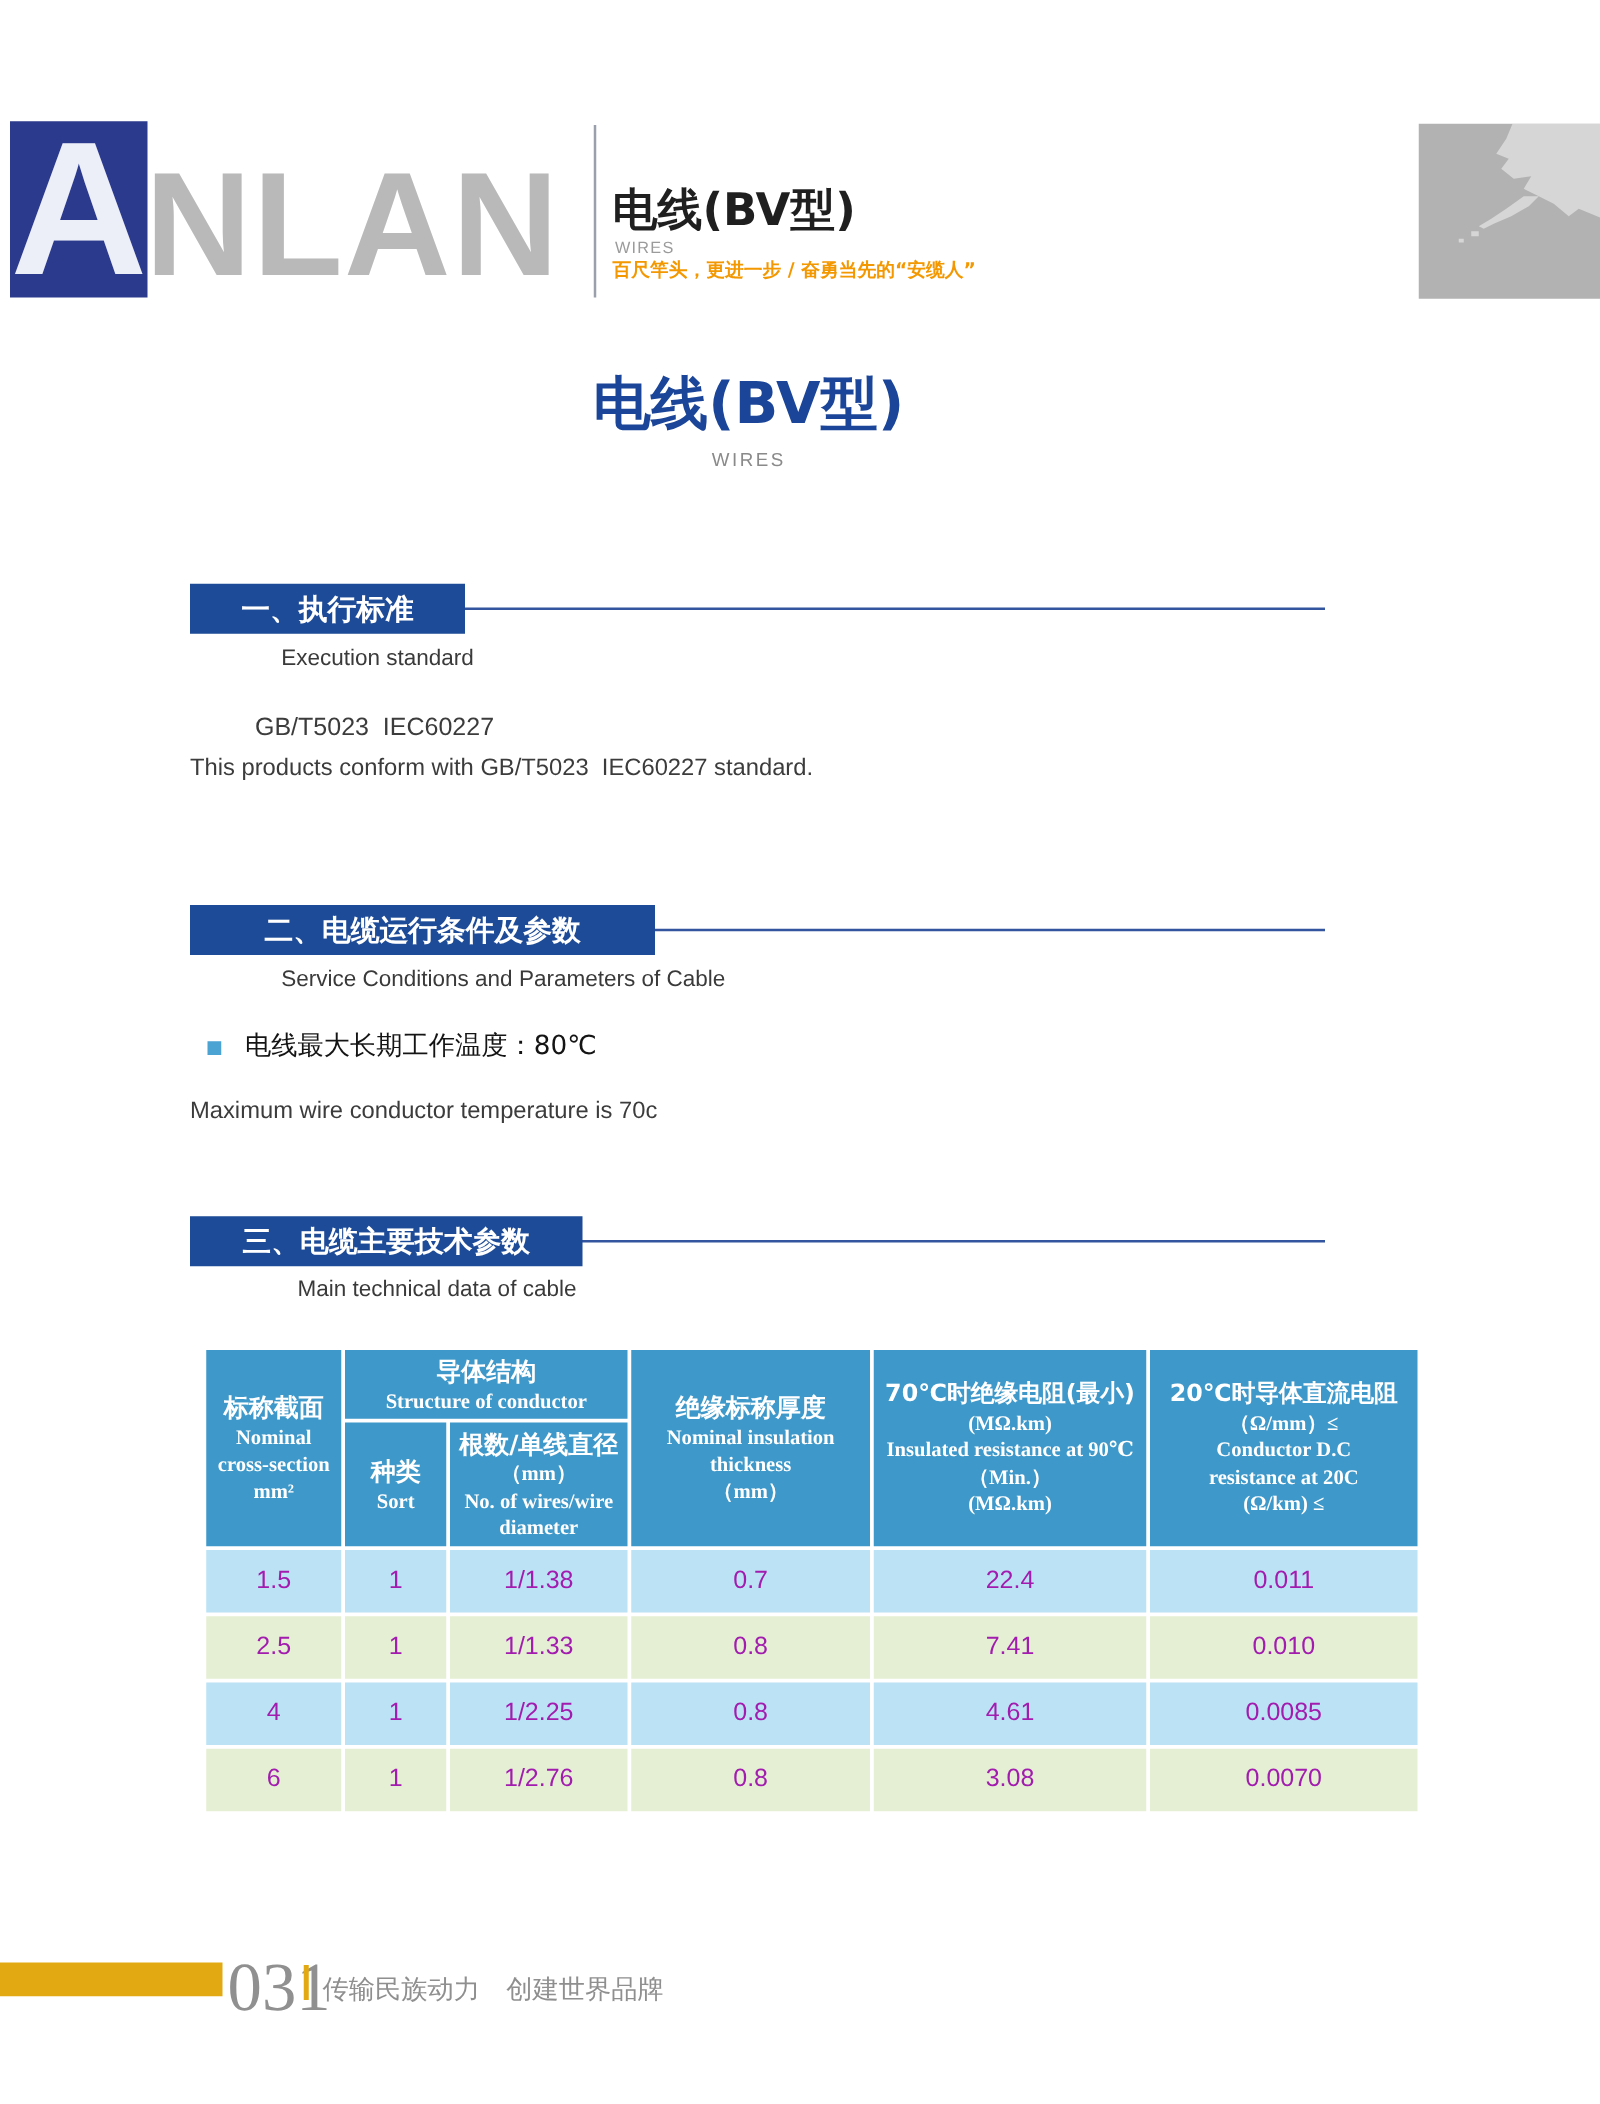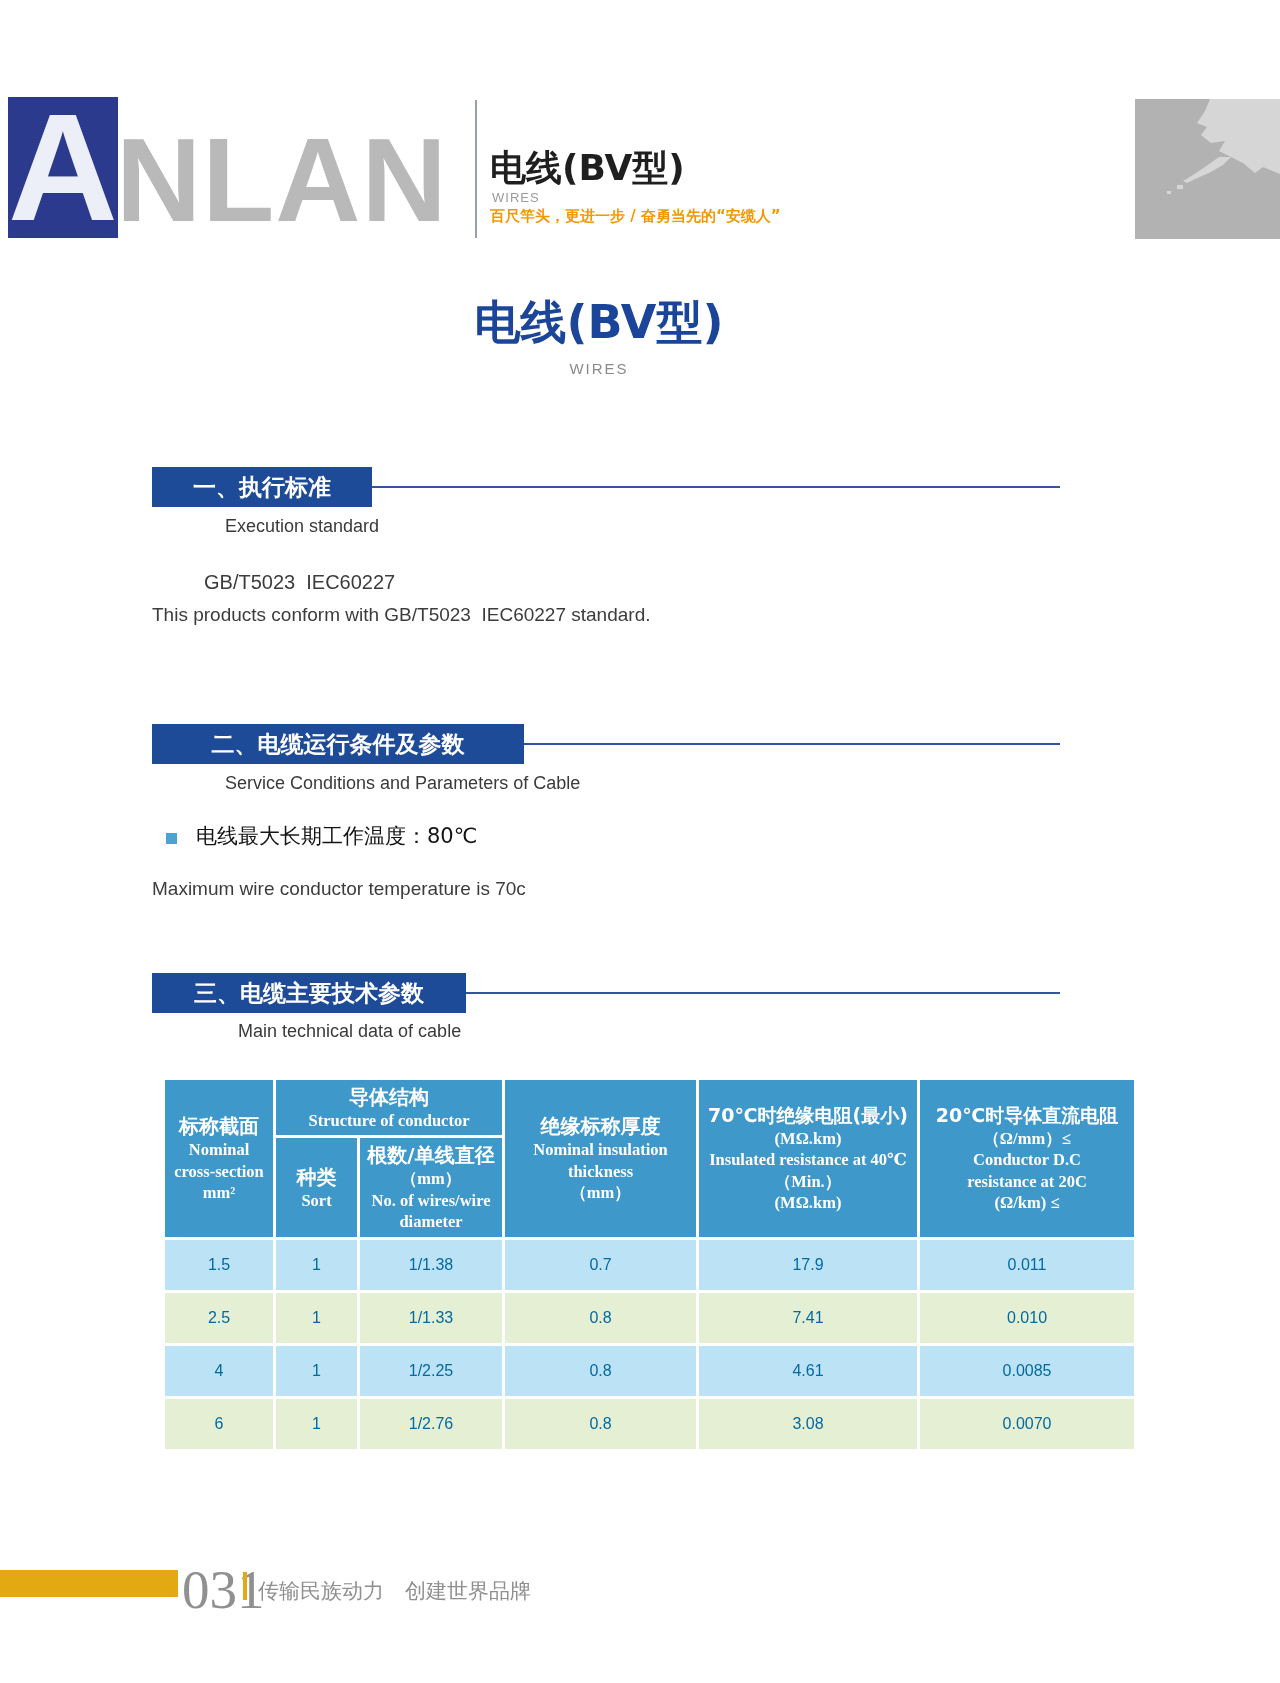--- a/index.html
+++ b/index.html
@@ -40,22 +40,22 @@
   .bullet-cn{font-size:21px;color:#141414;font-family:"DejaVu Sans",sans-serif;}
 
   
   table.spec{position:absolute;left:162px;top:1077px;width:975px;border-collapse:separate;
           border-spacing:3px;table-layout:fixed;}
   table.spec th{background:#3e98c9;color:#ffffff;vertical-align:middle;text-align:center;
           padding:4px 2px;}
   .th-cn{font-size:20px;font-weight:bold;line-height:1.3;font-family:"DejaVu Sans",sans-serif;}
   .th-en{font-size:16.5px;font-weight:bold;line-height:1.3;
           font-family:"Liberation Serif","DejaVu Serif",serif;}
-  table.spec td{height:48px;text-align:center;vertical-align:middle;font-size:16px;
-          color:#0369a1;font-family:"Liberation Sans","DejaVu Sans",sans-serif;}
+  table.spec td{height:48px;text-align:center;vertical-align:middle;font-size:20px;
+          color:#a21caf;font-family:"Liberation Sans","DejaVu Sans",sans-serif;}
   tr.row-blue td{background:#bce2f6;}
   tr.row-green td{background:#e5efd3;}
   .h-row1 th{height:46px;}
   .h-row2 th{height:84px;}
 
   
   .foot-bar{left:0;top:1570px;width:178px;height:27px;background:#e2a912;}
   .foot-num{left:182px;top:1558px;font-size:55px;font-weight:normal;color:#909090;
           font-family:"Liberation Serif","DejaVu Serif",serif;}
   .foot-sep{left:243px;top:1572px;width:4px;height:28px;background:#e2a912;}
@@ -127,21 +127,21 @@
       </th>
       <th rowspan="2">
         <div class="th-cn">绝缘标称厚度</div>
         <div class="th-en pre">Nominal insulation
 thickness
 （mm）</div>
       </th>
       <th rowspan="2">
         <div class="th-cn" style="font-size:19px">70℃时绝缘电阻(最小)</div>
         <div class="th-en pre">(MΩ.km)
-Insulated resistance at 40℃
+Insulated resistance at 90℃
 （Min.）
 (MΩ.km)</div>
       </th>
       <th rowspan="2">
         <div class="th-cn" style="font-size:19px">20℃时导体直流电阻</div>
         <div class="th-en pre">（Ω/mm）≤
 Conductor D.C
 resistance at 20C
 (Ω/km) ≤</div>
       </th>
@@ -156,21 +156,21 @@
         <div class="th-en pre">（mm）
 No. of wires/wire
 diameter</div>
       </th>
     </tr>
     <tr class="row-blue">
       <td>1.5</td>
       <td>1</td>
       <td>1/1.38</td>
       <td>0.7</td>
-      <td>17.9</td>
+      <td>22.4</td>
       <td>0.011</td>
     </tr>
     <tr class="row-green">
       <td>2.5</td>
       <td>1</td>
       <td>1/1.33</td>
       <td>0.8</td>
       <td>7.41</td>
       <td>0.010</td>
     </tr>

